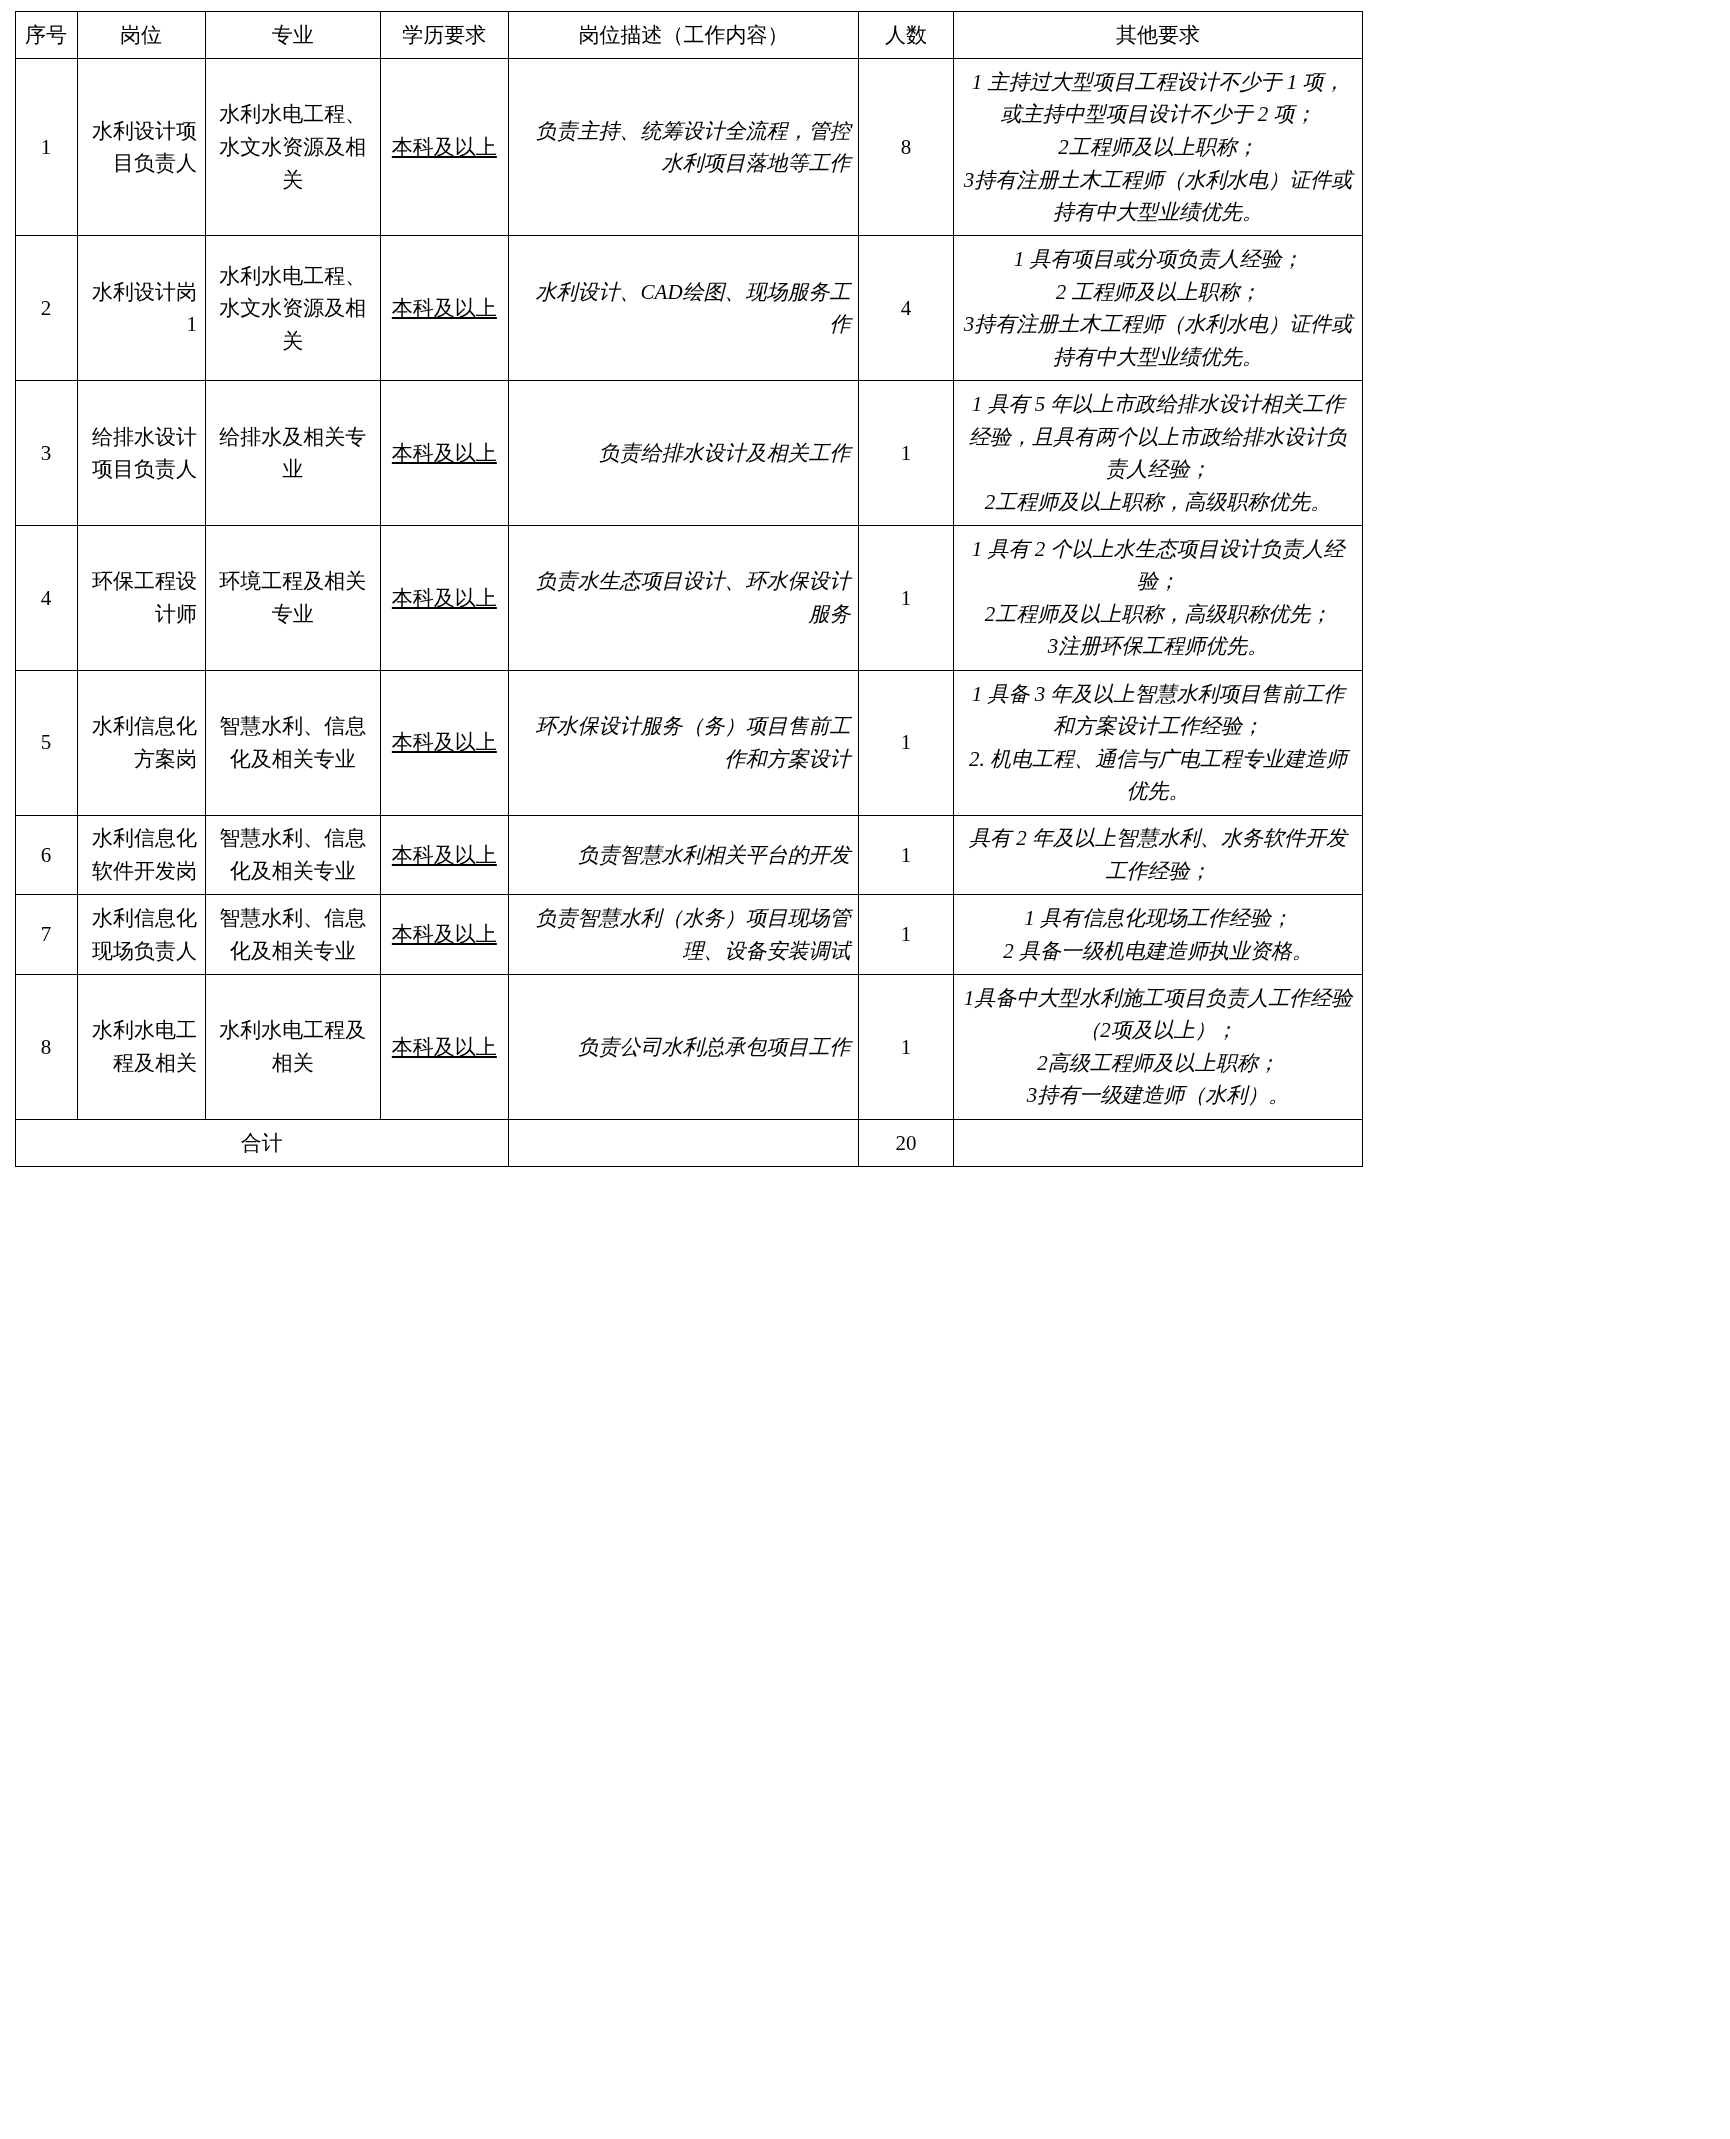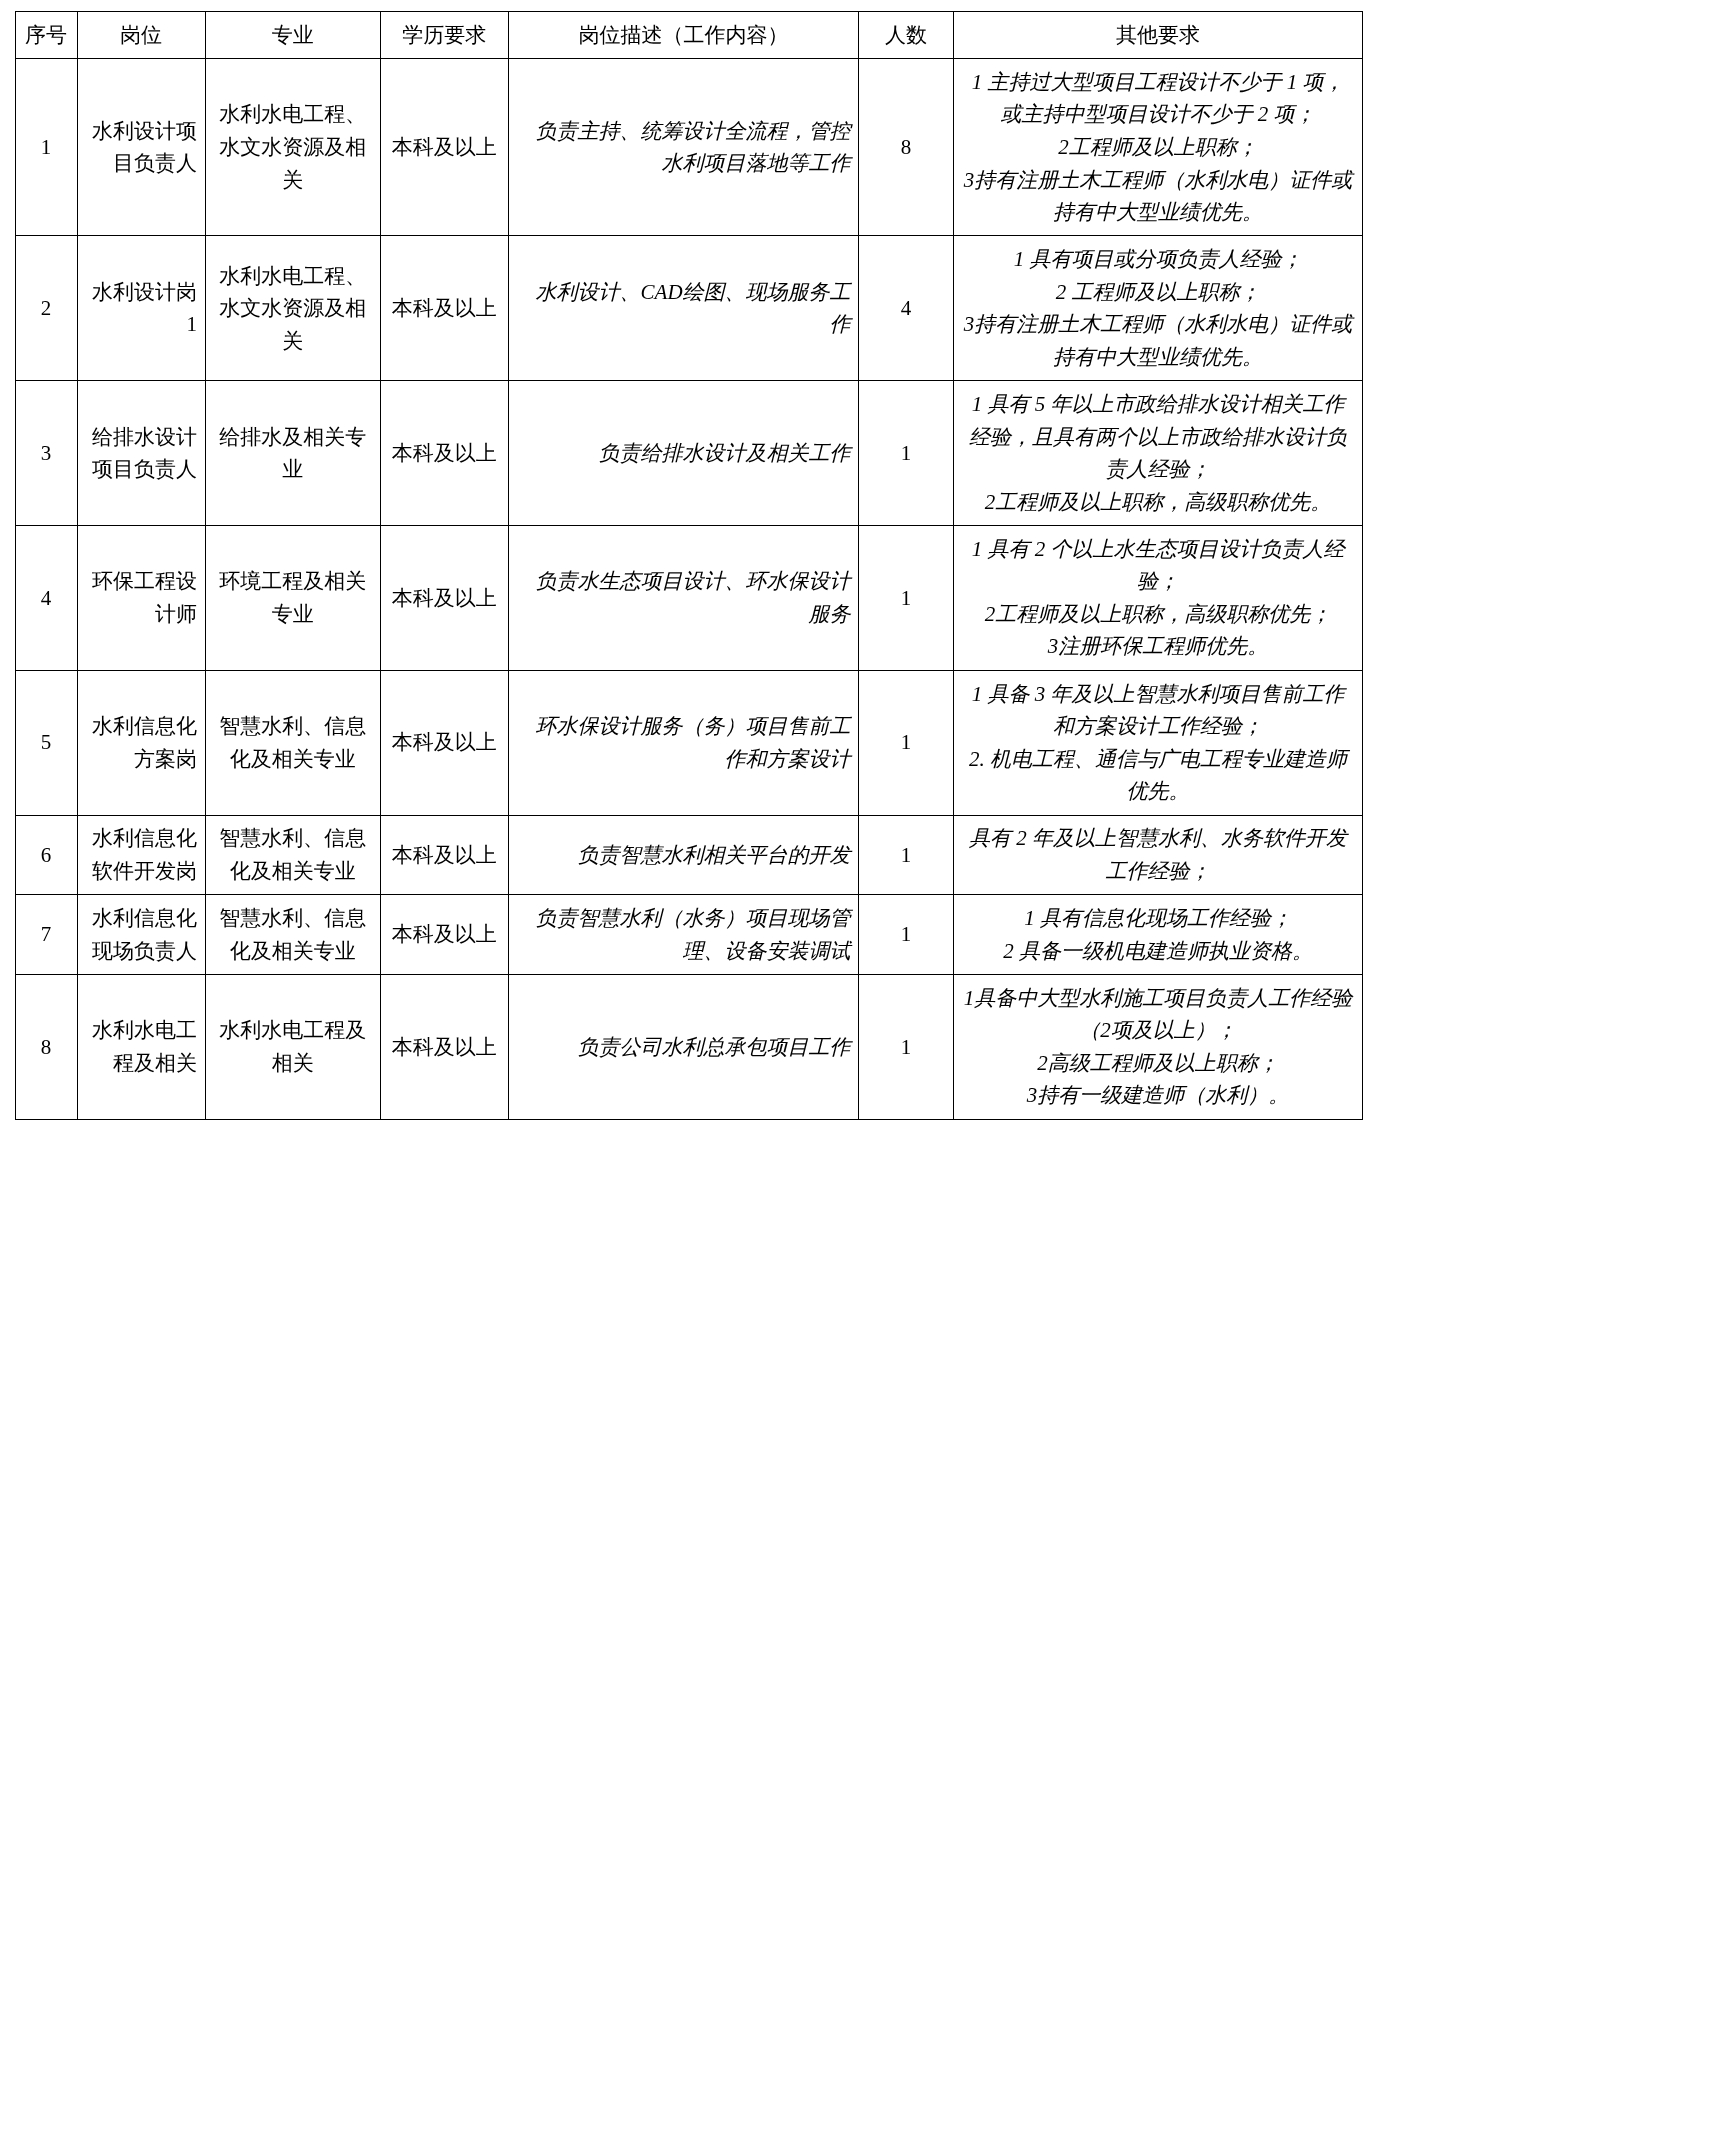--- a/index.html
+++ b/index.html
@@ -39,21 +39,21 @@
   .c-post   { width: 9.5%;  text-align: center; }
   .c-major  { width: 13.0%; text-align: center; }
   .c-edu    { width: 9.5%;  text-align: center; }
   .c-desc   { width: 26.0%; text-align: left; }
   .c-count  { width: 7.0%;  text-align: center; }
   .c-other  { width: 30.4%; text-align: left; }
 
   td.idx    { text-align: center; }
   td.post   { text-align: right; }
   td.major  { text-align: center; }
-  td.edu    { text-align: center; }
+  td.edu    { text-align: center; text-decoration: underline; }
   td.desc   { text-align: right; font-style: italic; }
   td.count  { text-align: center; }
   td.other  { text-align: center; font-style: italic; }
 
   .total-label {
     text-align: center;
     font-size: 21px;
   }
   .nowrap-line { white-space: pre-wrap; }
   .empty { }
@@ -160,16 +160,22 @@
         <td class="idx">8</td>
         <td class="post">水利水电工程及相关</td>
         <td class="major">水利水电工程及相关</td>
         <td class="edu">本科及以上</td>
         <td class="desc">负责公司水利总承包项目工作</td>
         <td class="count">1</td>
         <td class="other nowrap-line">1具备中大型水利施工项目负责人工作经验（2项及以上）；
 2高级工程师及以上职称；
 3持有一级建造师（水利）。</td>
       </tr>
+      <tr>
+        <td class="total-label" colspan="4">合计</td>
+        <td class="desc empty"></td>
+        <td class="count">20</td>
+        <td class="other empty"></td>
+      </tr>
     </tbody>
   </table>
 </div>
 
 
 </body></html>

